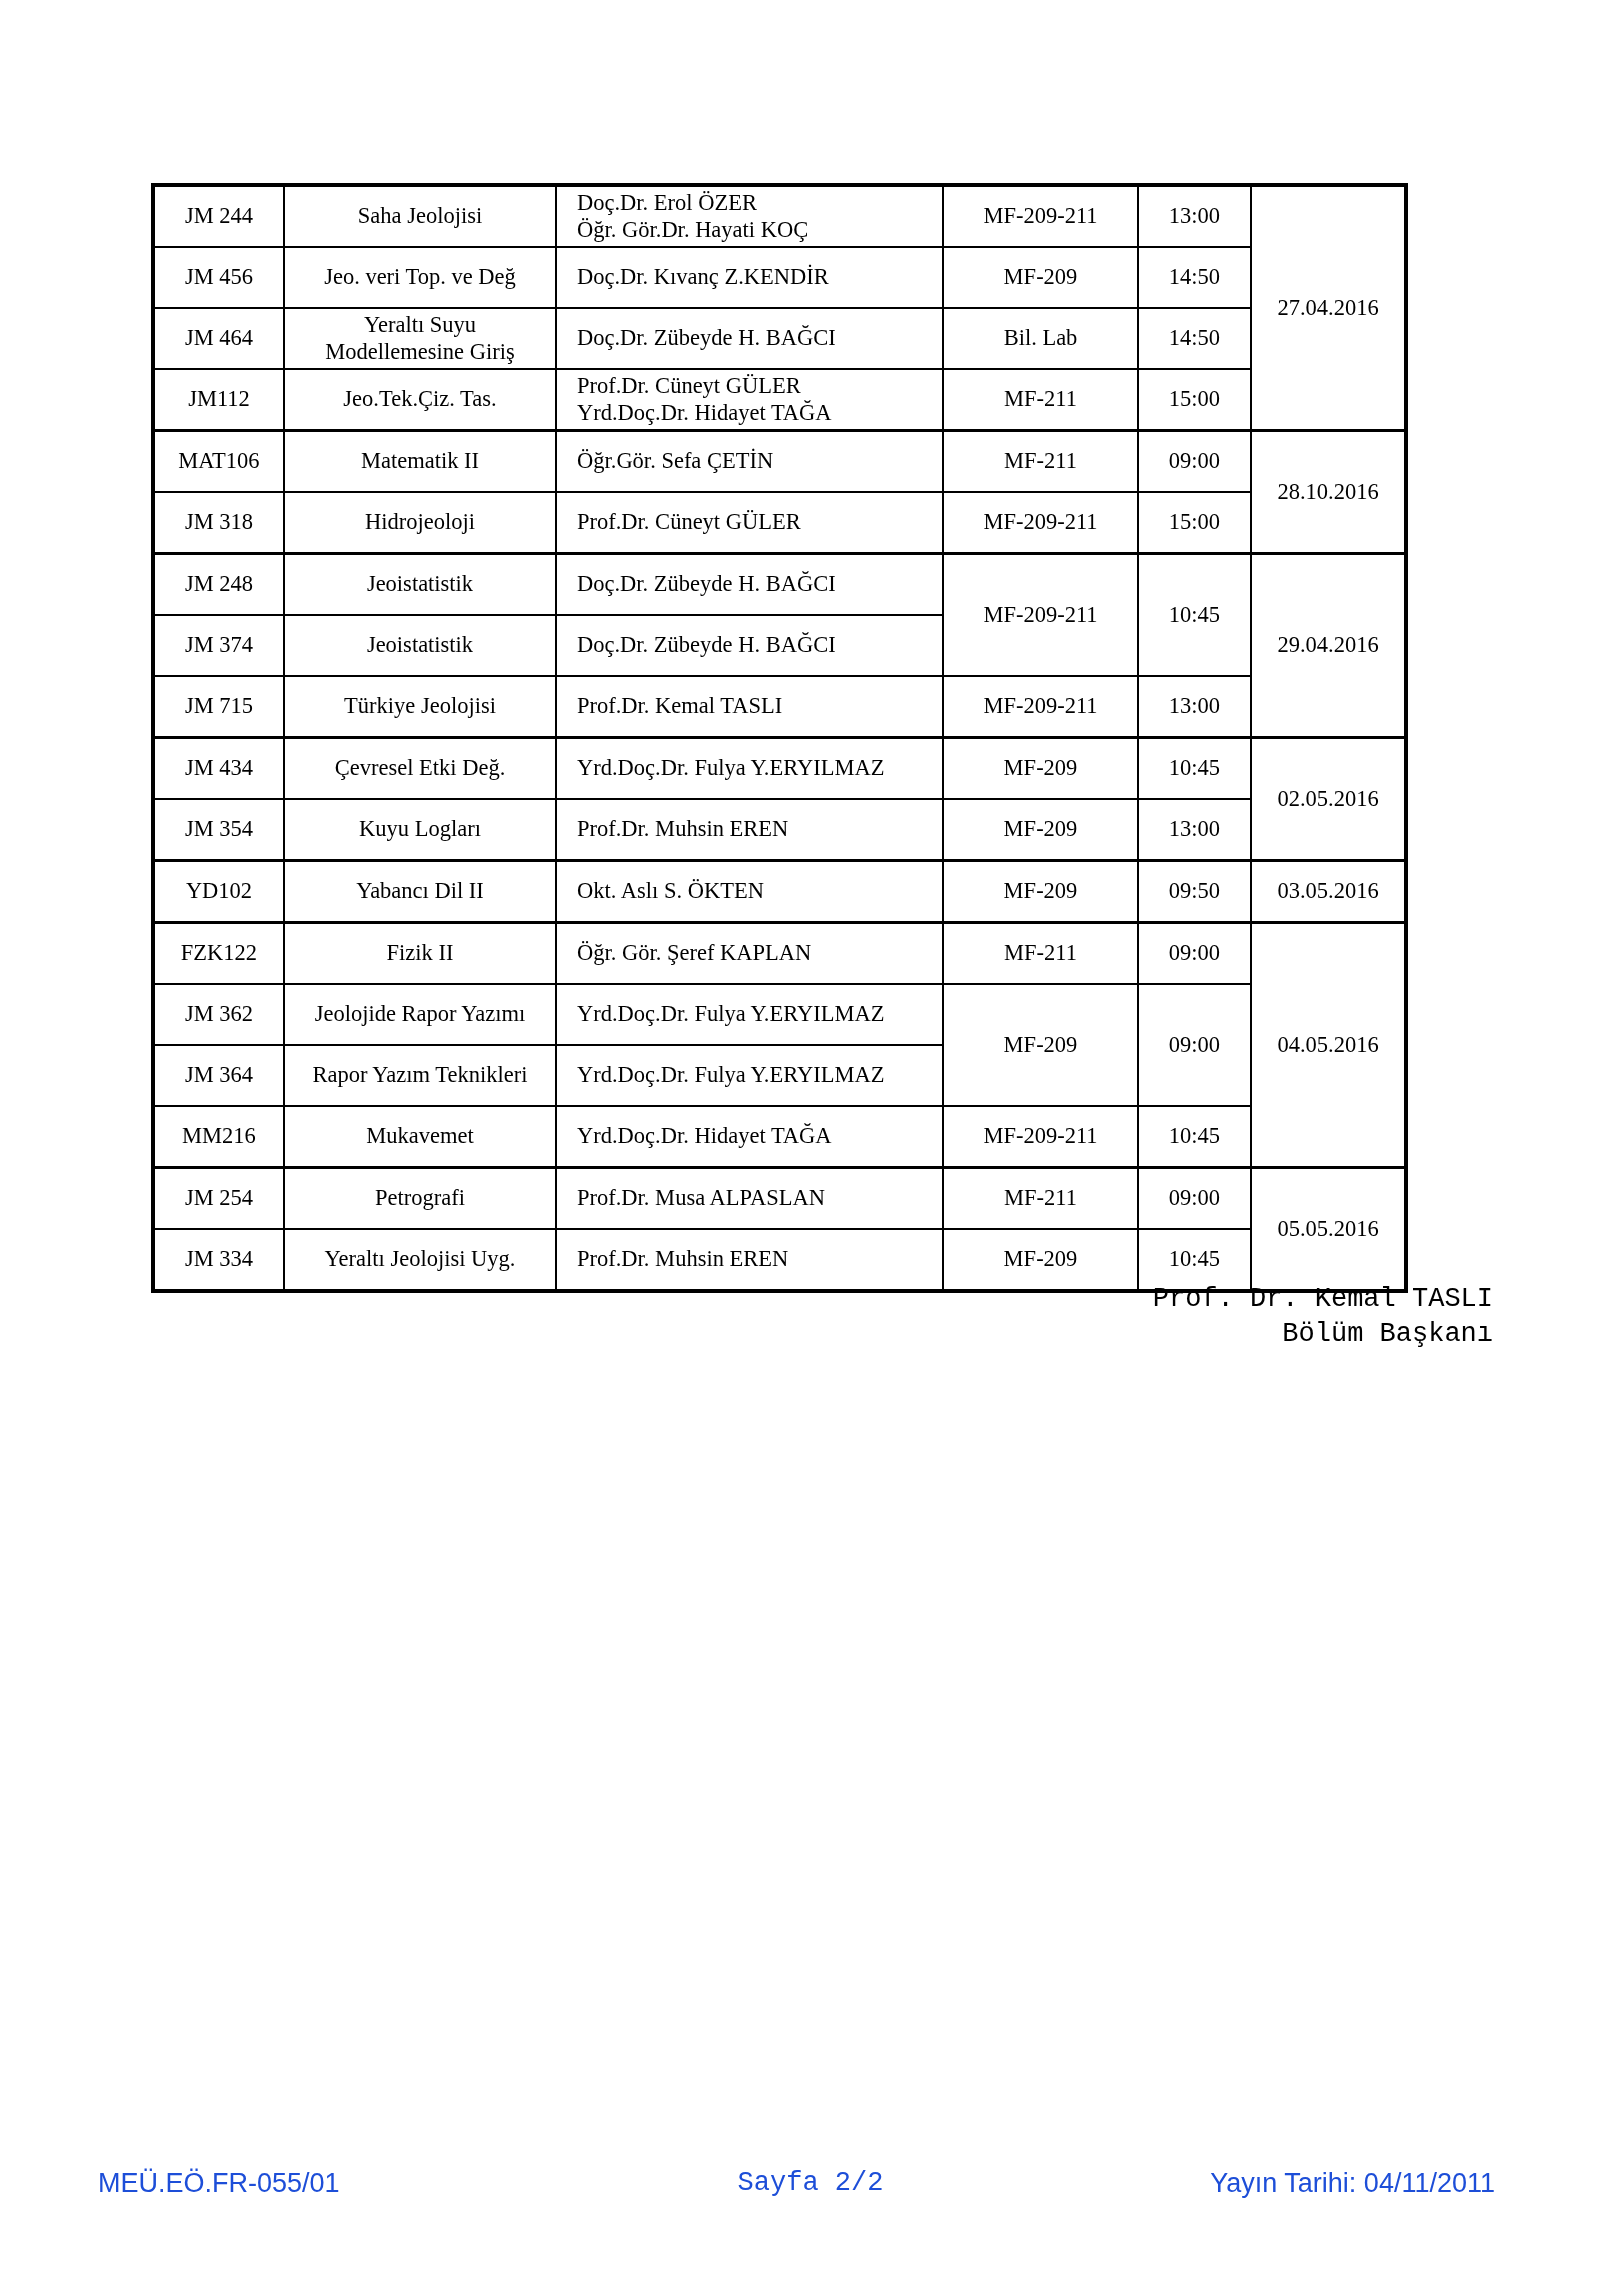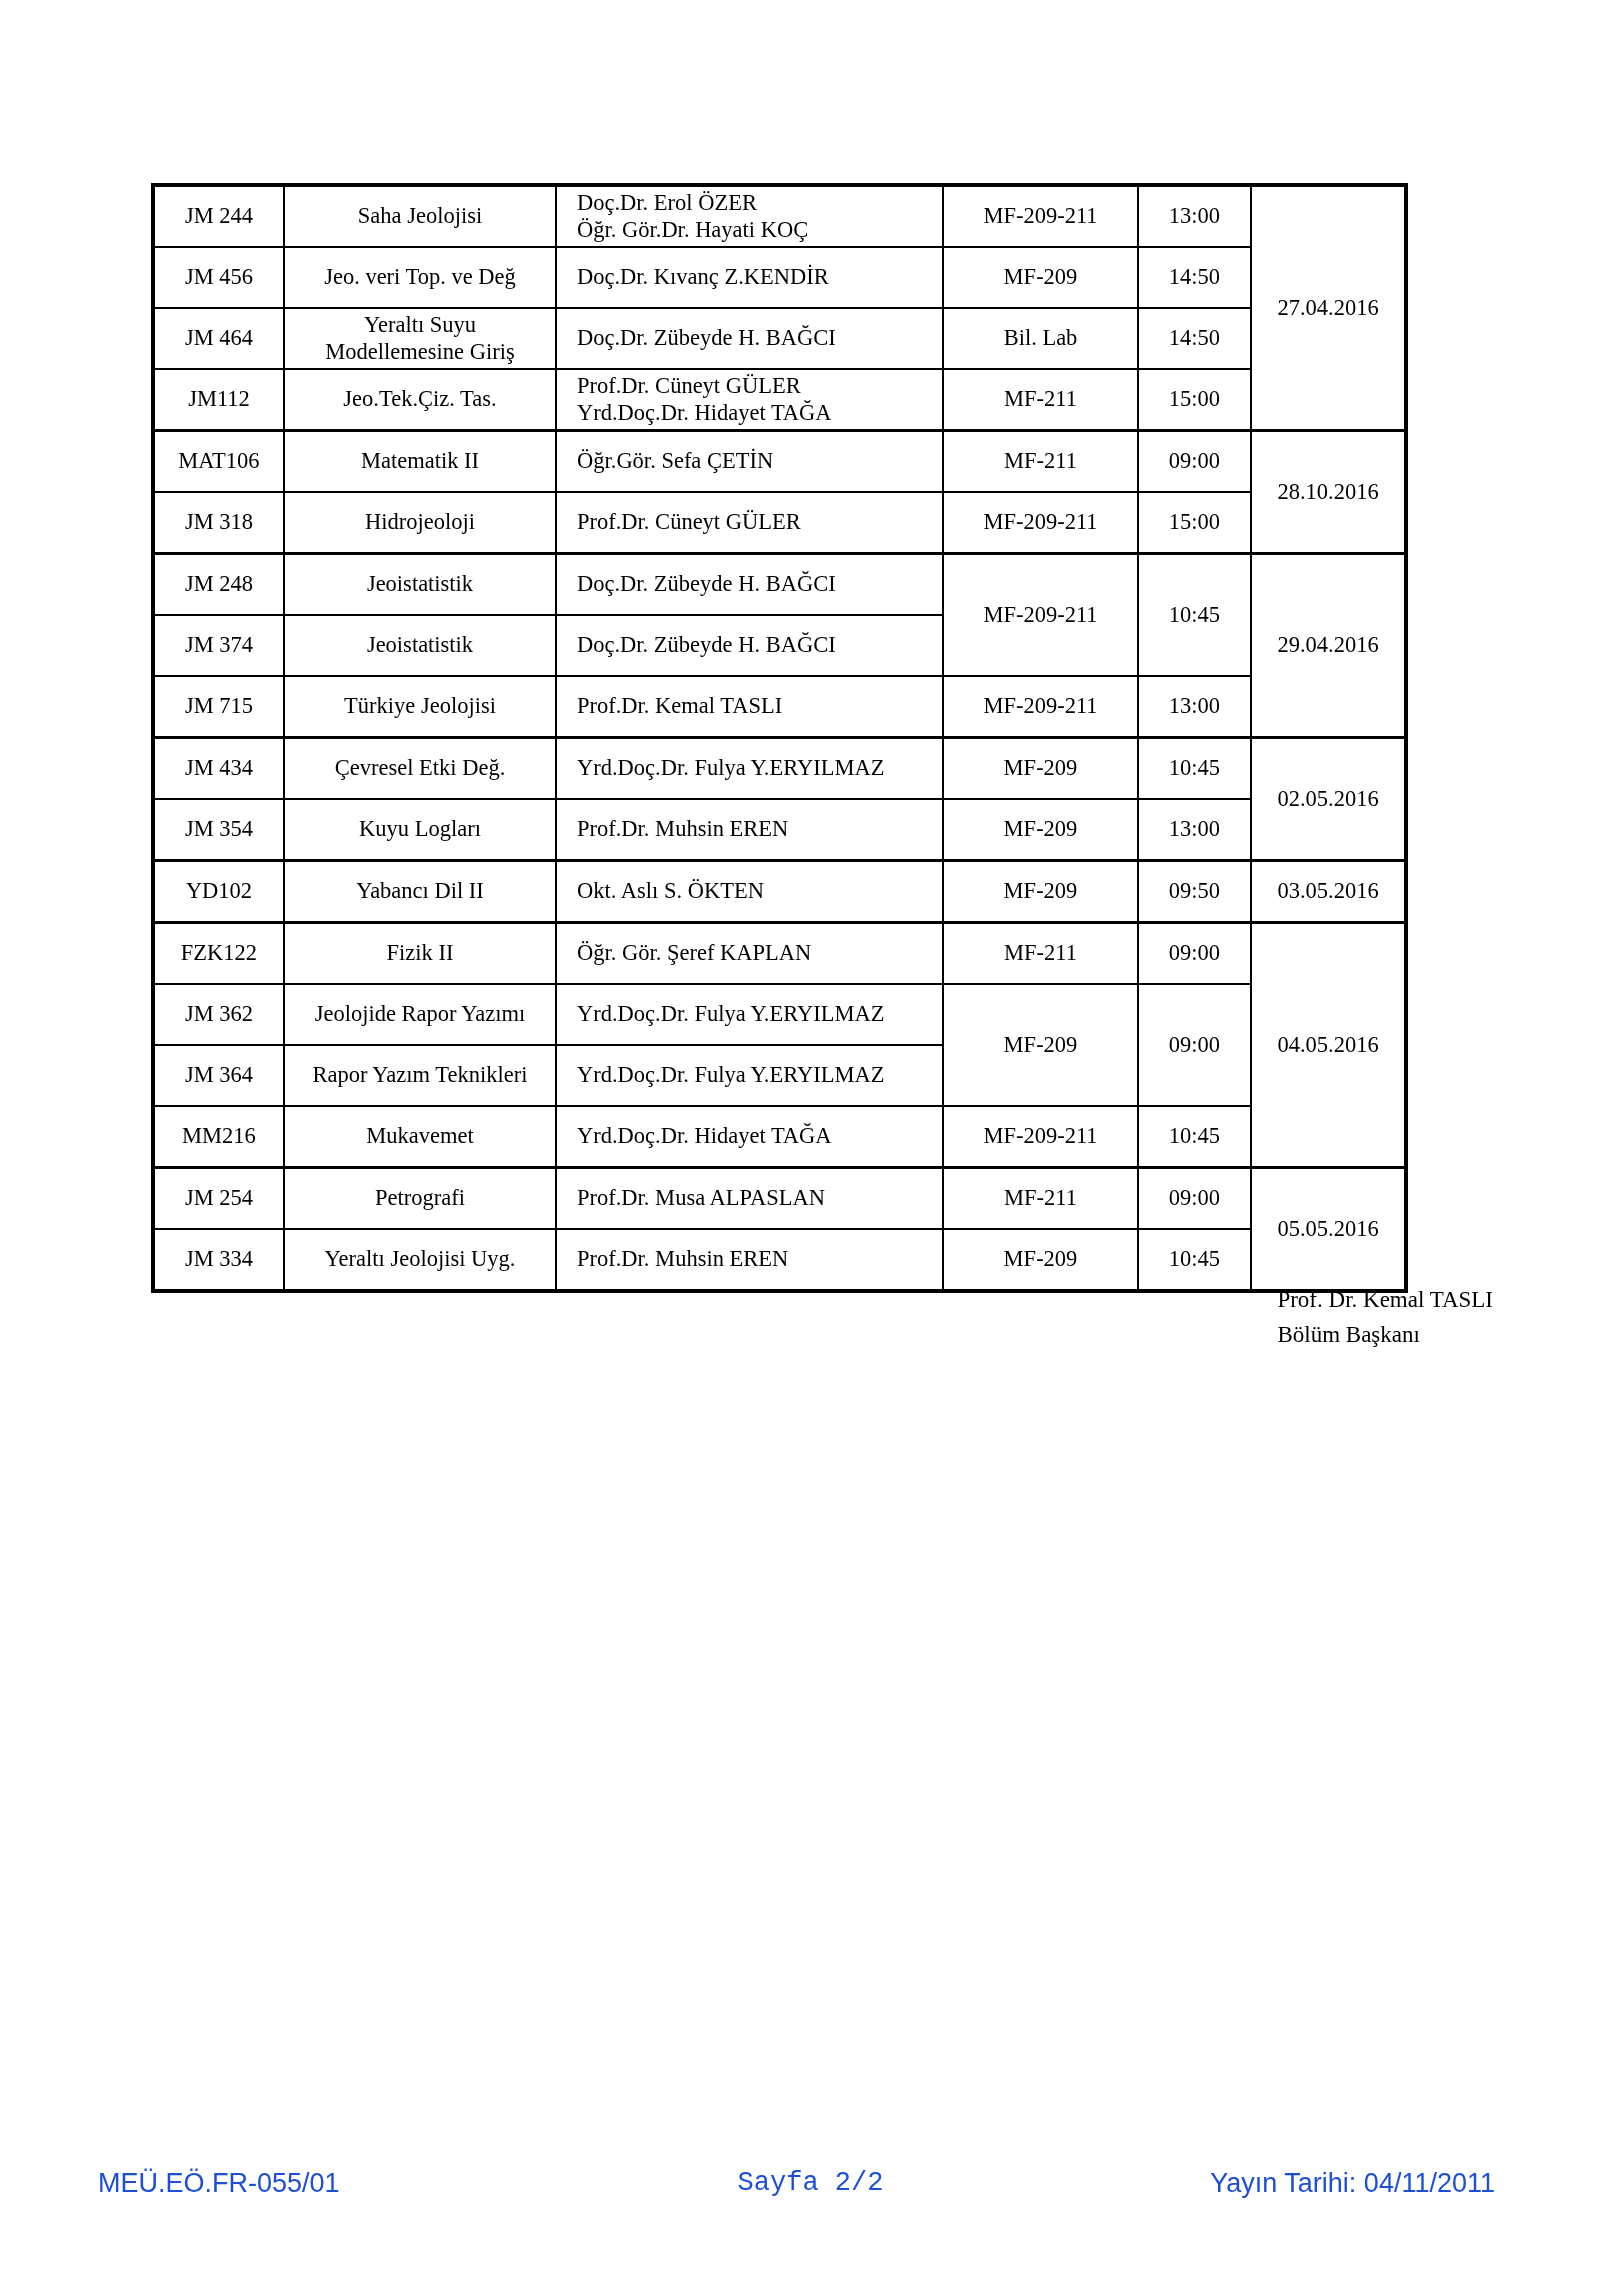--- a/index.html
+++ b/index.html
@@ -48,23 +48,23 @@
   col.c-instr  { width: 387px; }
   col.c-room   { width: 195px; }
   col.c-time   { width: 113px; }
   col.c-date   { width: 155px; }
 
   
   .signature {
     position: absolute;
     top: 1282px;
     right: 128px;
-    text-align: left;
-    font-family: Liberation Serif, serif;
-    font-size: 23px;
+    text-align: right;
+    font-family: Liberation Mono, monospace;
+    font-size: 27px;
     line-height: 35px;
     color: #000;
   }
 
   
   .footer {
     position: absolute;
     top: 2168px;
     left: 0;
     width: 100%;

